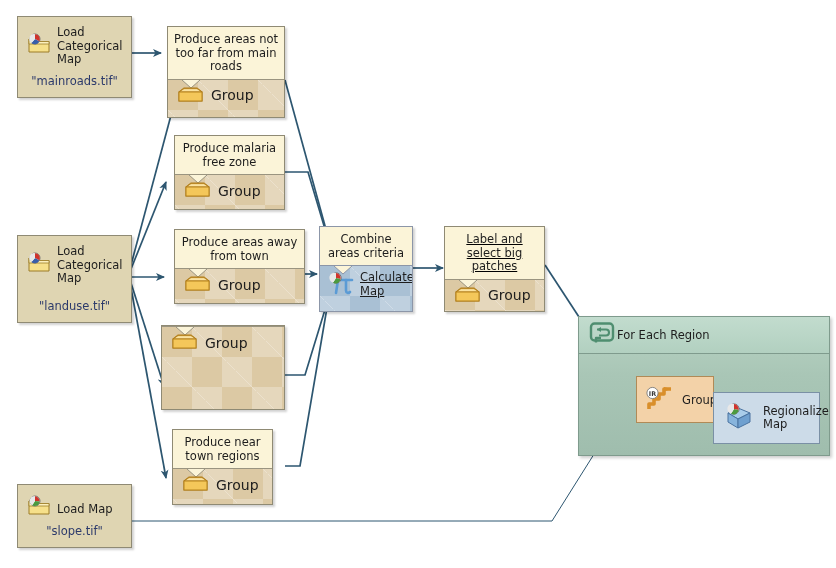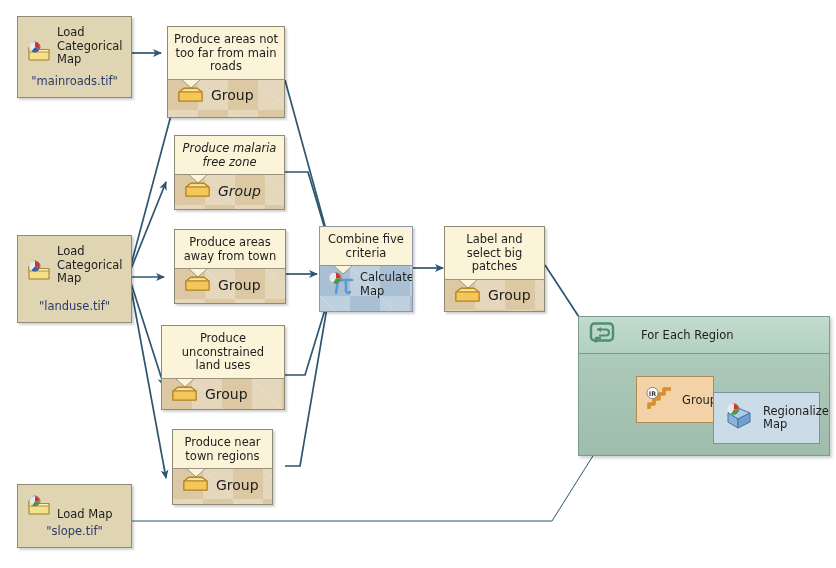--- a/index.html
+++ b/index.html
@@ -16,21 +16,21 @@
   
   .node{position:absolute;box-sizing:border-box;}
 
   
   .loadbox{
     background:#dfd5b2;
     border:1px solid #8f8a74;
     box-shadow:2px 2px 2px rgba(0,0,0,.18);
   }
   .loadbox .lb-top{
-    display:flex;align-items:flex-end;gap:6px;
+    display:flex;align-items:center;gap:6px;
     padding:8px 8px 0 9px;
   }
   .loadbox .lb-title{
     font-size:11.5px;color:#1d1d1d;line-height:13.5px;padding-top:1px;
   }
   .loadbox .lb-file{
     position:absolute;left:0;right:0;bottom:9px;text-align:center;
     font-size:11.5px;color:#2c3a6b;
   }
 
@@ -72,32 +72,32 @@
     border-top:1px solid #8c96a8;
     background-color:#a9c0d4;
     background-image:
       linear-gradient(45deg,rgba(255,255,255,.26) 25%,transparent 25%,transparent 75%,rgba(255,255,255,.26) 75%),
       linear-gradient(45deg,rgba(255,255,255,.26) 25%,transparent 25%,transparent 75%,rgba(255,255,255,.26) 75%);
     background-size:60px 60px;
     background-position:0 0,30px 30px;
     overflow:hidden;
   }
   .cnode .c-row{position:absolute;left:8px;top:5px;display:flex;align-items:flex-start;gap:6px;}
-  .cnode .c-label{font-size:11.5px;color:#1d1d1d;line-height:13.5px;}
+  .cnode .c-label{font-size:11.5px;color:#1d1d1d;line-height:13.5px;text-decoration:underline;}
 
   
   .loopbox{
     position:absolute;box-sizing:border-box;
     border:1px solid #7f9b8d;
     box-shadow:2px 2px 3px rgba(0,0,0,.20);
     background:linear-gradient(180deg,#b9d4c4 0%,#a9c6b6 42%,#9fbdad 100%);
     display:flex;flex-direction:column;
   }
   .loopbox .loop-head{
-    flex:0 0 36px;display:flex;align-items:center;gap:26px;padding-left:10px;
+    flex:0 0 36px;display:flex;align-items:center;gap:2px;padding-left:10px;
     border-bottom:1px solid #7f9b8d;
     background:linear-gradient(180deg,#c2dcce 0%,#b2d0c0 100%);
   }
   .loopbox .loop-title{font-size:11.5px;color:#1d1d1d;}
   .loopbox .loop-body{flex:1 1 auto;position:relative;}
 
   
   .stepnode{
     position:absolute;box-sizing:border-box;
     background:#f3d2a8;border:1px solid #b08a57;
@@ -230,42 +230,42 @@
             <path d="M2,17 L2,8 L7,4 L20,4 L25,8 L25,17 Z" fill="#f0b93c" stroke="#b07c17" stroke-width="1.1"></path>
             <path d="M2,8 L7,4.6 L20,4.6 L25,8 Z" fill="#fbe3a0" stroke="#b07c17" stroke-width="0.9"></path>
             <rect x="2" y="8" width="23" height="9" fill="#f4c75a" stroke="#b07c17" stroke-width="0.9"></rect>
           </svg>
         </span>
         <span class="g-label">Group</span>
       </div>
     </div>
   </div>
 
-  <div class="node gnode" style="left:174px;top:135px;width:111px;height:75px;font-style:italic;">
+  <div class="node gnode" style="left:174px;top:135px;width:111px;height:75px;">
     <div class="g-cap">Produce malaria free zone</div>
     <div class="g-body">
       <div class="notchwrap">
         <svg width="26" height="9" viewBox="0 0 26 9">
             <path d="M0,0 L9,8 L18,0" fill="#fbf4d8" stroke="#9a9480" stroke-width="1"></path>
           </svg>
       </div>
       <div class="g-row">
         <span class="ic">
           <svg width="27" height="19" viewBox="0 0 27 19">
             <path d="M2,17 L2,8 L7,4 L20,4 L25,8 L25,17 Z" fill="#f0b93c" stroke="#b07c17" stroke-width="1.1"></path>
             <path d="M2,8 L7,4.6 L20,4.6 L25,8 Z" fill="#fbe3a0" stroke="#b07c17" stroke-width="0.9"></path>
             <rect x="2" y="8" width="23" height="9" fill="#f4c75a" stroke="#b07c17" stroke-width="0.9"></rect>
           </svg>
         </span>
         <span class="g-label">Group</span>
       </div>
     </div>
   </div>
 
-  <div class="node gnode" style="left:174px;top:229px;width:112px;height:75px;">
+  <div class="node gnode" style="left:174px;top:229px;width:131px;height:75px;">
     <div class="g-cap">Produce areas away from town</div>
     <div class="g-body">
       <div class="notchwrap">
         <svg width="26" height="9" viewBox="0 0 26 9">
             <path d="M0,0 L9,8 L18,0" fill="#fbf4d8" stroke="#9a9480" stroke-width="1"></path>
           </svg>
       </div>
       <div class="g-row">
         <span class="ic">
           <svg width="27" height="19" viewBox="0 0 27 19">
@@ -273,21 +273,20 @@
             <path d="M2,8 L7,4.6 L20,4.6 L25,8 Z" fill="#fbe3a0" stroke="#b07c17" stroke-width="0.9"></path>
             <rect x="2" y="8" width="23" height="9" fill="#f4c75a" stroke="#b07c17" stroke-width="0.9"></rect>
           </svg>
         </span>
         <span class="g-label">Group</span>
       </div>
     </div>
   </div>
 
   <div class="node gnode" style="left:161px;top:325px;width:124px;height:85px;">
-    <div class="g-cap">Produce unconstrained land uses</div>
     <div class="g-body">
       <div class="notchwrap">
         <svg width="26" height="9" viewBox="0 0 26 9">
             <path d="M0,0 L9,8 L18,0" fill="#fbf4d8" stroke="#9a9480" stroke-width="1"></path>
           </svg>
       </div>
       <div class="g-row">
         <span class="ic">
           <svg width="27" height="19" viewBox="0 0 27 19">
             <path d="M2,17 L2,8 L7,4 L20,4 L25,8 L25,17 Z" fill="#f0b93c" stroke="#b07c17" stroke-width="1.1"></path>
@@ -315,21 +314,21 @@
             <path d="M2,8 L7,4.6 L20,4.6 L25,8 Z" fill="#fbe3a0" stroke="#b07c17" stroke-width="0.9"></path>
             <rect x="2" y="8" width="23" height="9" fill="#f4c75a" stroke="#b07c17" stroke-width="0.9"></rect>
           </svg>
         </span>
         <span class="g-label">Group</span>
       </div>
     </div>
   </div>
 
   <div class="node gnode cnode" style="left:319px;top:226px;width:94px;height:86px;border-color:#8c96a8;">
-    <div class="g-cap">Combine five criteria</div>
+    <div class="g-cap">Combine areas criteria</div>
     <div class="c-body">
       <div class="notchwrap">
         <svg width="26" height="9" viewBox="0 0 26 9">
             <path d="M0,0 L9,8 L18,0" fill="#fbf4d8" stroke="#8c96a8" stroke-width="1"></path>
           </svg>
       </div>
       <div class="c-row">
         <span class="ic">
           <svg width="26" height="26" viewBox="0 0 26 26">
             <path d="M4,9 L24,9" stroke="#5b9bd5" stroke-width="2.6" stroke-linecap="round" fill="none"></path>
@@ -338,21 +337,21 @@
             <path d="M8,7 L8,1.9 A5.1,5.1 0 0,1 12.6,7.9 Z" fill="#d0342c"></path>
             <path d="M8,7 L12.6,7.9 A5.1,5.1 0 0,1 5,11.8 Z" fill="#4c9a3f"></path>
             <path d="M8,7 L5,11.8 A5.1,5.1 0 0,1 8,1.9 Z" fill="#e8e8e8"></path>
           </svg>
         </span>
         <span class="c-label">Calculate Map</span>
       </div>
     </div>
   </div>
 
-  <div class="node gnode" style="left:444px;top:226px;width:101px;height:86px;">
+  <div class="node gnode" style="left:444px;top:226px;width:101px;height:86px;text-decoration:underline;">
     <div class="g-cap">Label and select big patches</div>
     <div class="g-body">
       <div class="notchwrap">
         <svg width="26" height="9" viewBox="0 0 26 9">
             <path d="M0,0 L9,8 L18,0" fill="#fbf4d8" stroke="#9a9480" stroke-width="1"></path>
           </svg>
       </div>
       <div class="g-row">
         <span class="ic">
           <svg width="27" height="19" viewBox="0 0 27 19">

